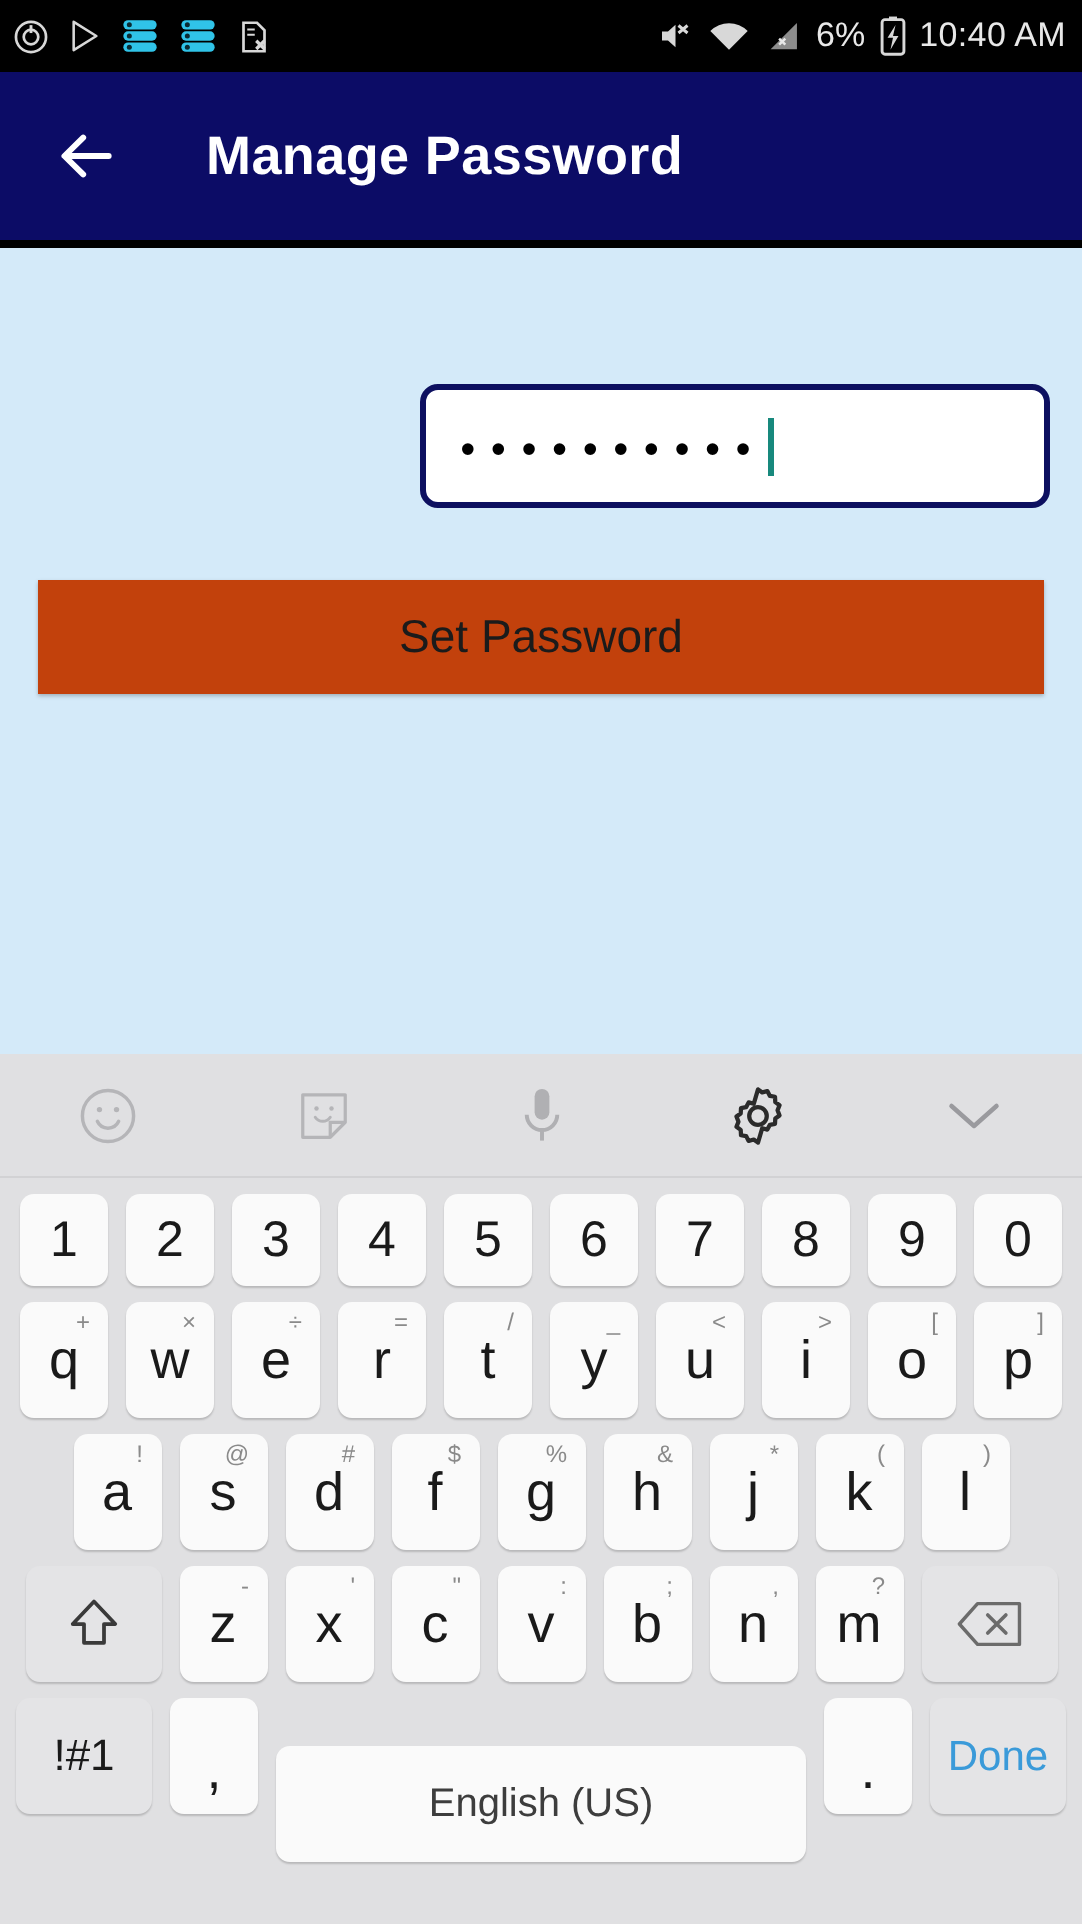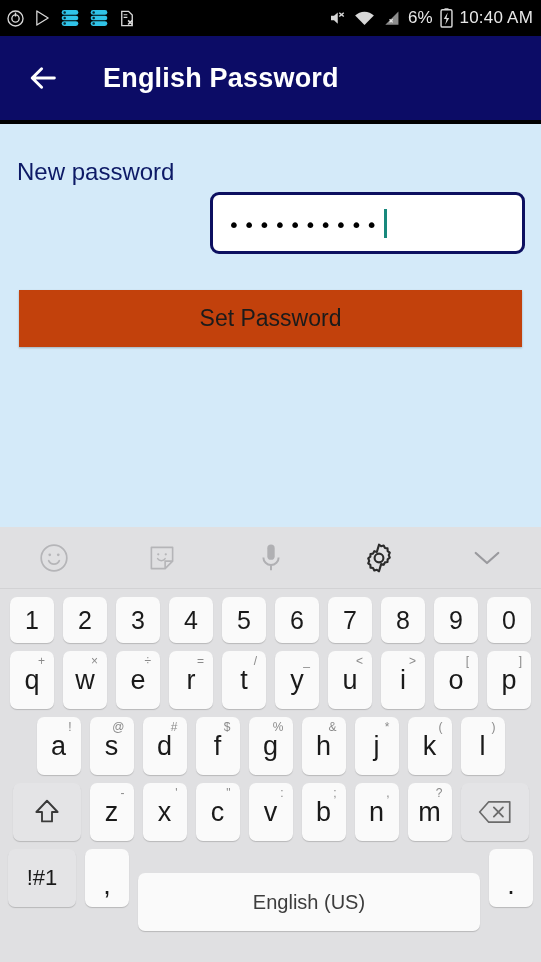--- a/index.html
+++ b/index.html
@@ -190,26 +190,25 @@
         <path d="M8.4 5 L4 12 h3 L5.6 18.5 L10 11 h-3 Z" fill="#d8d8d8"></path>
       </svg>
       <span class="status-text">10:40 AM</span>
     </div>
   </div>
 
   <div class="appbar">
     <svg class="back-arrow" viewBox="0 0 24 24">
       <path d="M20 12 H5 M11 5.5 L4.4 12 L11 18.5" fill="none" stroke="#ffffff" stroke-width="2.1" stroke-linecap="round" stroke-linejoin="round"></path>
     </svg>
-    <div class="appbar-title">English Password</div>
+    <div class="appbar-title">Manage Password</div>
   </div>
   <div class="appbar-shadow"></div>
 
   <div class="content">
-    <div class="field-label">New password</div>
     <div class="pw-input">
       <span class="pw-dots">••••••••••</span>
       <span class="caret"></span>
     </div>
     <button class="set-btn">Set Password</button>
   </div>
 
   <div class="keyboard">
 
     <div class="kb-toolbar">
@@ -413,16 +412,19 @@
         </div>
       <div class="key key-comma">
           <span class="main">,</span>
         </div>
       <div class="key key-space">
           <span class="main">English (US)</span>
         </div>
       <div class="key key-period">
           <span class="main">.</span>
         </div>
+      <div class="key key-done">
+          <span class="main">Done</span>
+        </div>
     </div>
 
   </div>
 </div>
 
 </body></html>

